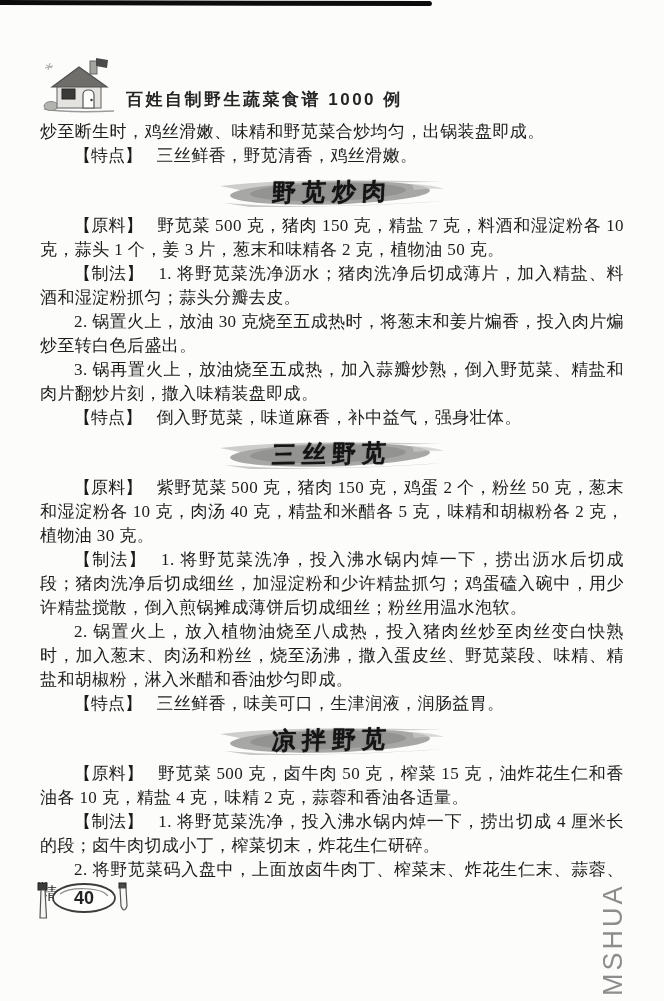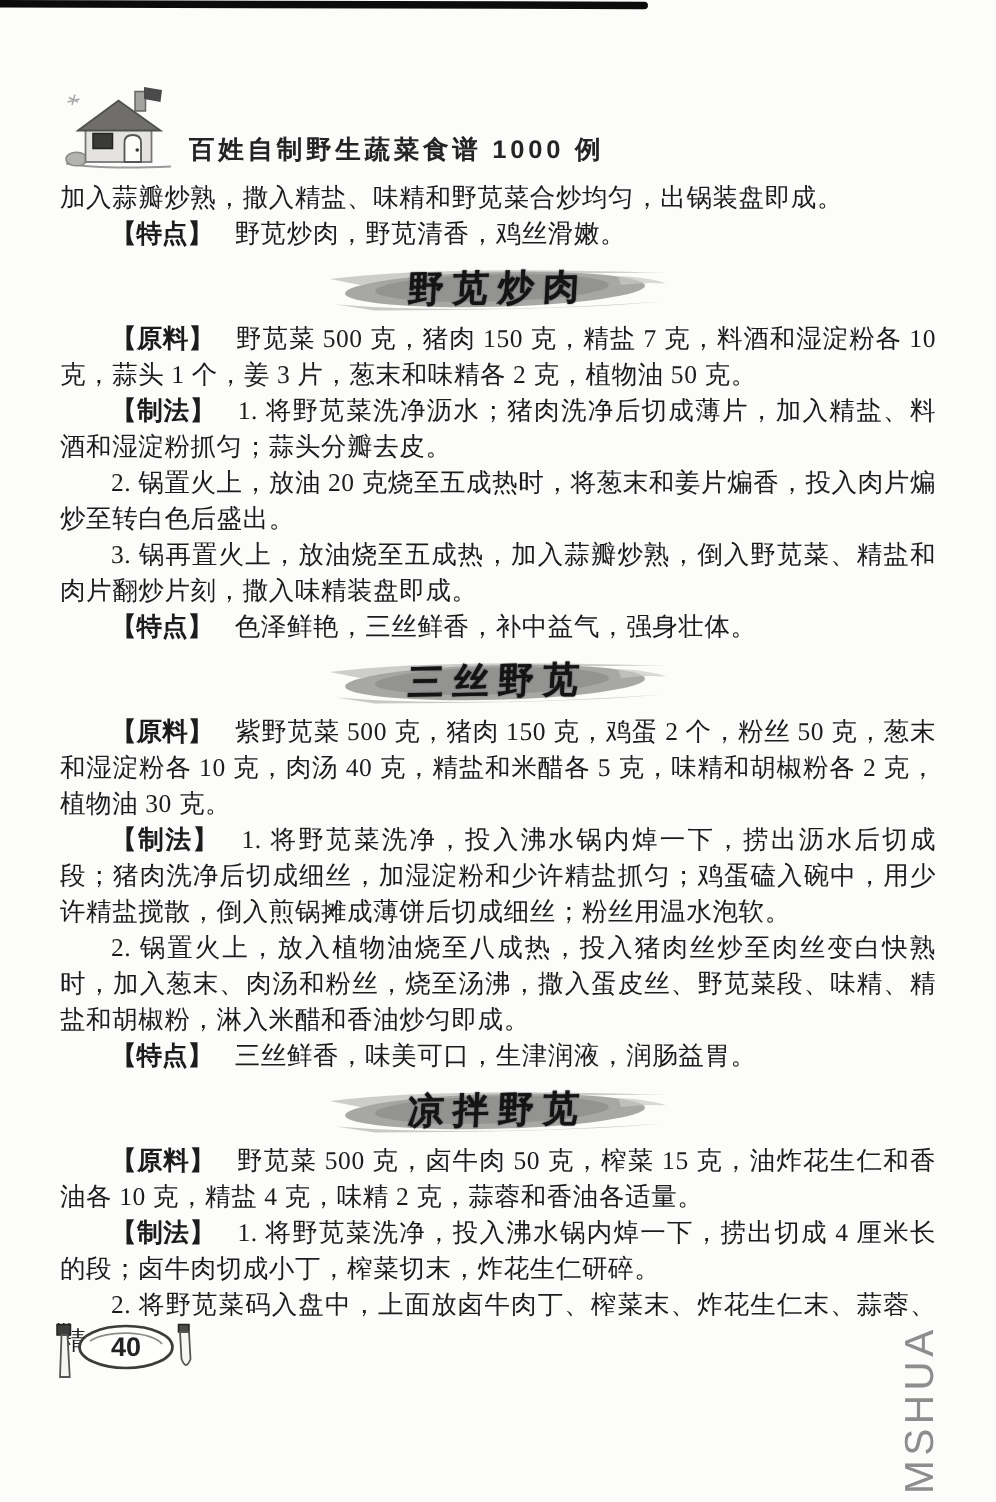--- a/index.html
+++ b/index.html
@@ -23,21 +23,21 @@
   }
   
   .content{position:absolute;left:40px;top:120px;width:584px;}
   .para{
     margin:0;font-size:17px;line-height:24px;text-align:justify;
     letter-spacing:0.4px;
   }
   .para.indent{text-indent:2em;}
   .label{
     font-family:"Liberation Sans","DejaVu Sans",sans-serif;
-    font-weight:700;margin-right:0.85em;letter-spacing:0;
+    font-weight:400;margin-right:0.85em;letter-spacing:0;
   }
   
   .banner{
     position:relative;width:232px;height:36px;margin:6px auto 4px auto;
     display:flex;align-items:center;justify-content:center;
   }
   .banner svg{position:absolute;left:0;top:0;}
   .banner-title{
     position:relative;z-index:2;
     font-weight:700;font-size:24px;letter-spacing:6px;color:#141414;
@@ -77,39 +77,39 @@
       <rect x="20" y="33" width="13" height="10" fill="#3a3a38" stroke="#222"></rect>
       <path d="M41 52 v-13 q0 -5 5.5 -5 q5.5 0 5.5 5 v13 z" fill="#fdfdfc" stroke="#555" stroke-width="1.2"></path>
       <circle cx="49.5" cy="44" r="1.2" fill="#333"></circle>
       <path d="M4 9 l6 3 M8 7 l-2 7 M3 12 l8 -2" stroke="#a9a9a9" stroke-width="1" fill="none"></path>
     </svg>
   </span>
   <span class="book-title">百姓自制野生蔬菜食谱 1000 例</span>
 </div>
 
 <div class="content">
-  <p class="para">加入蒜瓣炒熟，撒入精盐、味精和野苋菜合炒均匀，出锅装盘即成。</p>
-  <p class="para indent"><b class="label">【特点】</b><span>野苋炒肉，野苋清香，鸡丝滑嫩。</span></p>
+  <p class="para">炒至断生时，鸡丝滑嫩、味精和野苋菜合炒均匀，出锅装盘即成。</p>
+  <p class="para indent"><b class="label">【特点】</b><span>三丝鲜香，野苋清香，鸡丝滑嫩。</span></p>
   <div id="recipes">
       <section>
         <div class="banner">
   <svg width="232" height="36" viewBox="0 0 232 36">
     <path d="M4 12 Q80 3 228 8 Q150 7 24 16 Z" fill="#c4c4c3" opacity="0.85"></path>
     <ellipse cx="114" cy="19" rx="100" ry="11.5" fill="#a2a2a0" opacity="0.95" transform="rotate(-1.5 114 19)"></ellipse>
     <ellipse cx="112" cy="18" rx="78" ry="9" fill="#919190" opacity="0.9" transform="rotate(-1.5 112 18)"></ellipse>
     <path d="M8 29 Q95 36 226 27 Q160 33 34 33 Z" fill="#bcbcba" opacity="0.8"></path>
     <path d="M196 10 q22 1 32 5 q-14 -1 -30 1 z" fill="#c9c9c7" opacity="0.7"></path>
   </svg>
 <span class="banner-title">野苋炒肉</span>
         </div>
         <p class="para indent"><b class="label">【原料】</b><span>野苋菜 500 克，猪肉 150 克，精盐 7 克，料酒和湿淀粉各 10 克，蒜头 1 个，姜 3 片，葱末和味精各 2 克，植物油 50 克。</span></p>
         <p class="para indent"><b class="label">【制法】</b><span>1. 将野苋菜洗净沥水；猪肉洗净后切成薄片，加入精盐、料酒和湿淀粉抓匀；蒜头分瓣去皮。</span></p>
-        <p class="para indent"><span>2. 锅置火上，放油 20 克烧至五成热时，将葱末和姜片煸香，投入肉片煸炒至转白色后盛出。</span></p>
+        <p class="para indent"><span>2. 锅置火上，放油 30 克烧至五成热时，将葱末和姜片煸香，投入肉片煸炒至转白色后盛出。</span></p>
         <p class="para indent"><span>3. 锅再置火上，放油烧至五成热，加入蒜瓣炒熟，倒入野苋菜、精盐和肉片翻炒片刻，撒入味精装盘即成。</span></p>
-        <p class="para indent"><b class="label">【特点】</b><span>色泽鲜艳，三丝鲜香，补中益气，强身壮体。</span></p>
+        <p class="para indent"><b class="label">【特点】</b><span>倒入野苋菜，味道麻香，补中益气，强身壮体。</span></p>
       </section>
       <section>
         <div class="banner">
   <svg width="232" height="36" viewBox="0 0 232 36">
     <path d="M4 12 Q80 3 228 8 Q150 7 24 16 Z" fill="#c4c4c3" opacity="0.85"></path>
     <ellipse cx="114" cy="19" rx="100" ry="11.5" fill="#a2a2a0" opacity="0.95" transform="rotate(-1.5 114 19)"></ellipse>
     <ellipse cx="112" cy="18" rx="78" ry="9" fill="#919190" opacity="0.9" transform="rotate(-1.5 112 18)"></ellipse>
     <path d="M8 29 Q95 36 226 27 Q160 33 34 33 Z" fill="#bcbcba" opacity="0.8"></path>
     <path d="M196 10 q22 1 32 5 q-14 -1 -30 1 z" fill="#c9c9c7" opacity="0.7"></path>
   </svg>

